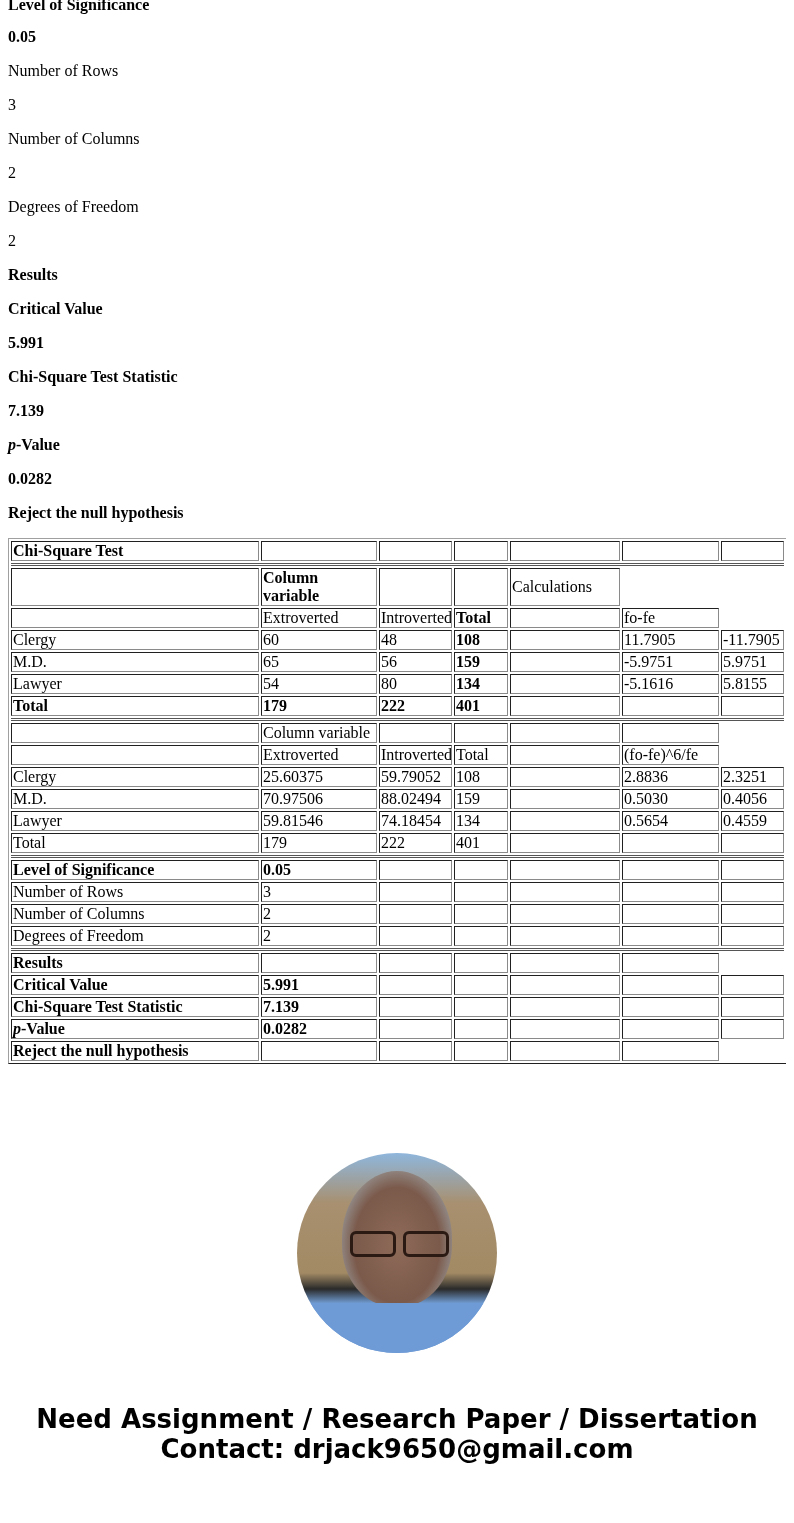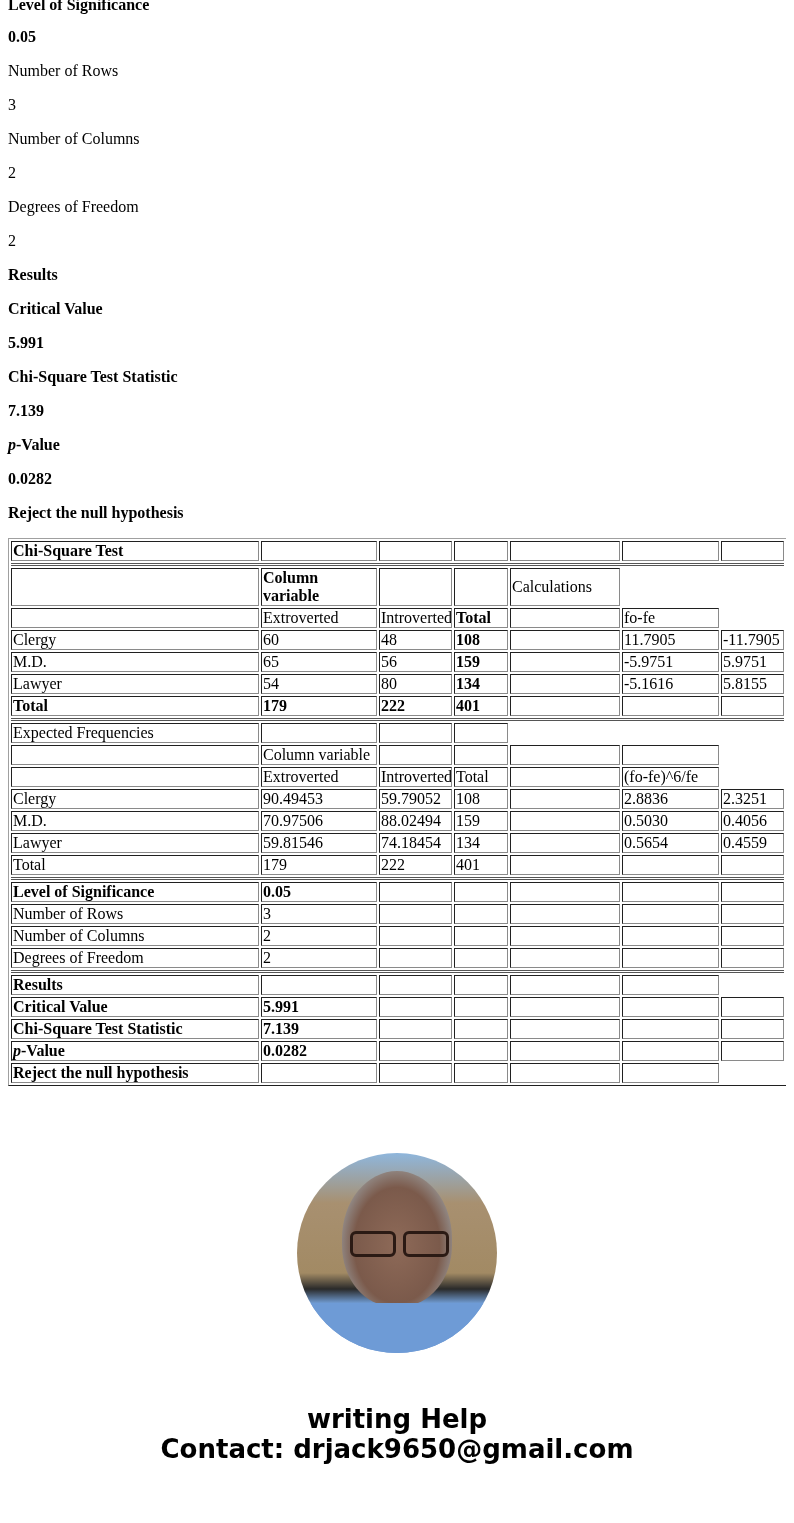--- a/index.html
+++ b/index.html
@@ -157,49 +157,40 @@
       <td></td>
           <td></td>
           <td></td>
     </tr>
     <tr class="sep">
           <td colspan="7"></td>
         </tr>
   </tbody>
   <tbody>
     <tr>
-      <td>Expected Frequencies</td>
-      <td></td>
-          <td></td>
-          <td></td>
-      <td class="empty"></td>
-          <td class="empty"></td>
-          <td class="empty"></td>
-    </tr>
-    <tr>
       <td></td>
       <td>Column variable</td>
       <td></td>
           <td></td>
           <td></td>
           <td></td>
       <td class="empty"></td>
     </tr>
     <tr>
       <td></td>
       <td>Extroverted</td>
       <td>Introverted</td>
       <td>Total</td>
       <td></td>
       <td>(fo-fe)^6/fe</td>
       <td class="empty"></td>
     </tr>
     <tr>
       <td>Clergy</td>
-      <td>90.49453</td>
+      <td>25.60375</td>
       <td>59.79052</td>
       <td>108</td>
       <td></td>
       <td>2.8836</td>
       <td>2.3251</td>
     </tr>
     <tr>
       <td>M.D.</td>
       <td>70.97506</td>
       <td>88.02494</td>
@@ -322,15 +313,15 @@
 </div>
 
 <div class="avatar">
   <div class="face"></div>
   <div class="glasses-l"></div>
   <div class="glasses-r"></div>
   <div class="shirt"></div>
 </div>
 
 <div class="promo">
-  <div>writing Help</div>
+  <div>Need Assignment / Research Paper / Dissertation</div>
   <div>Contact: drjack9650@gmail.com</div>
 </div>
 
 </body></html>

